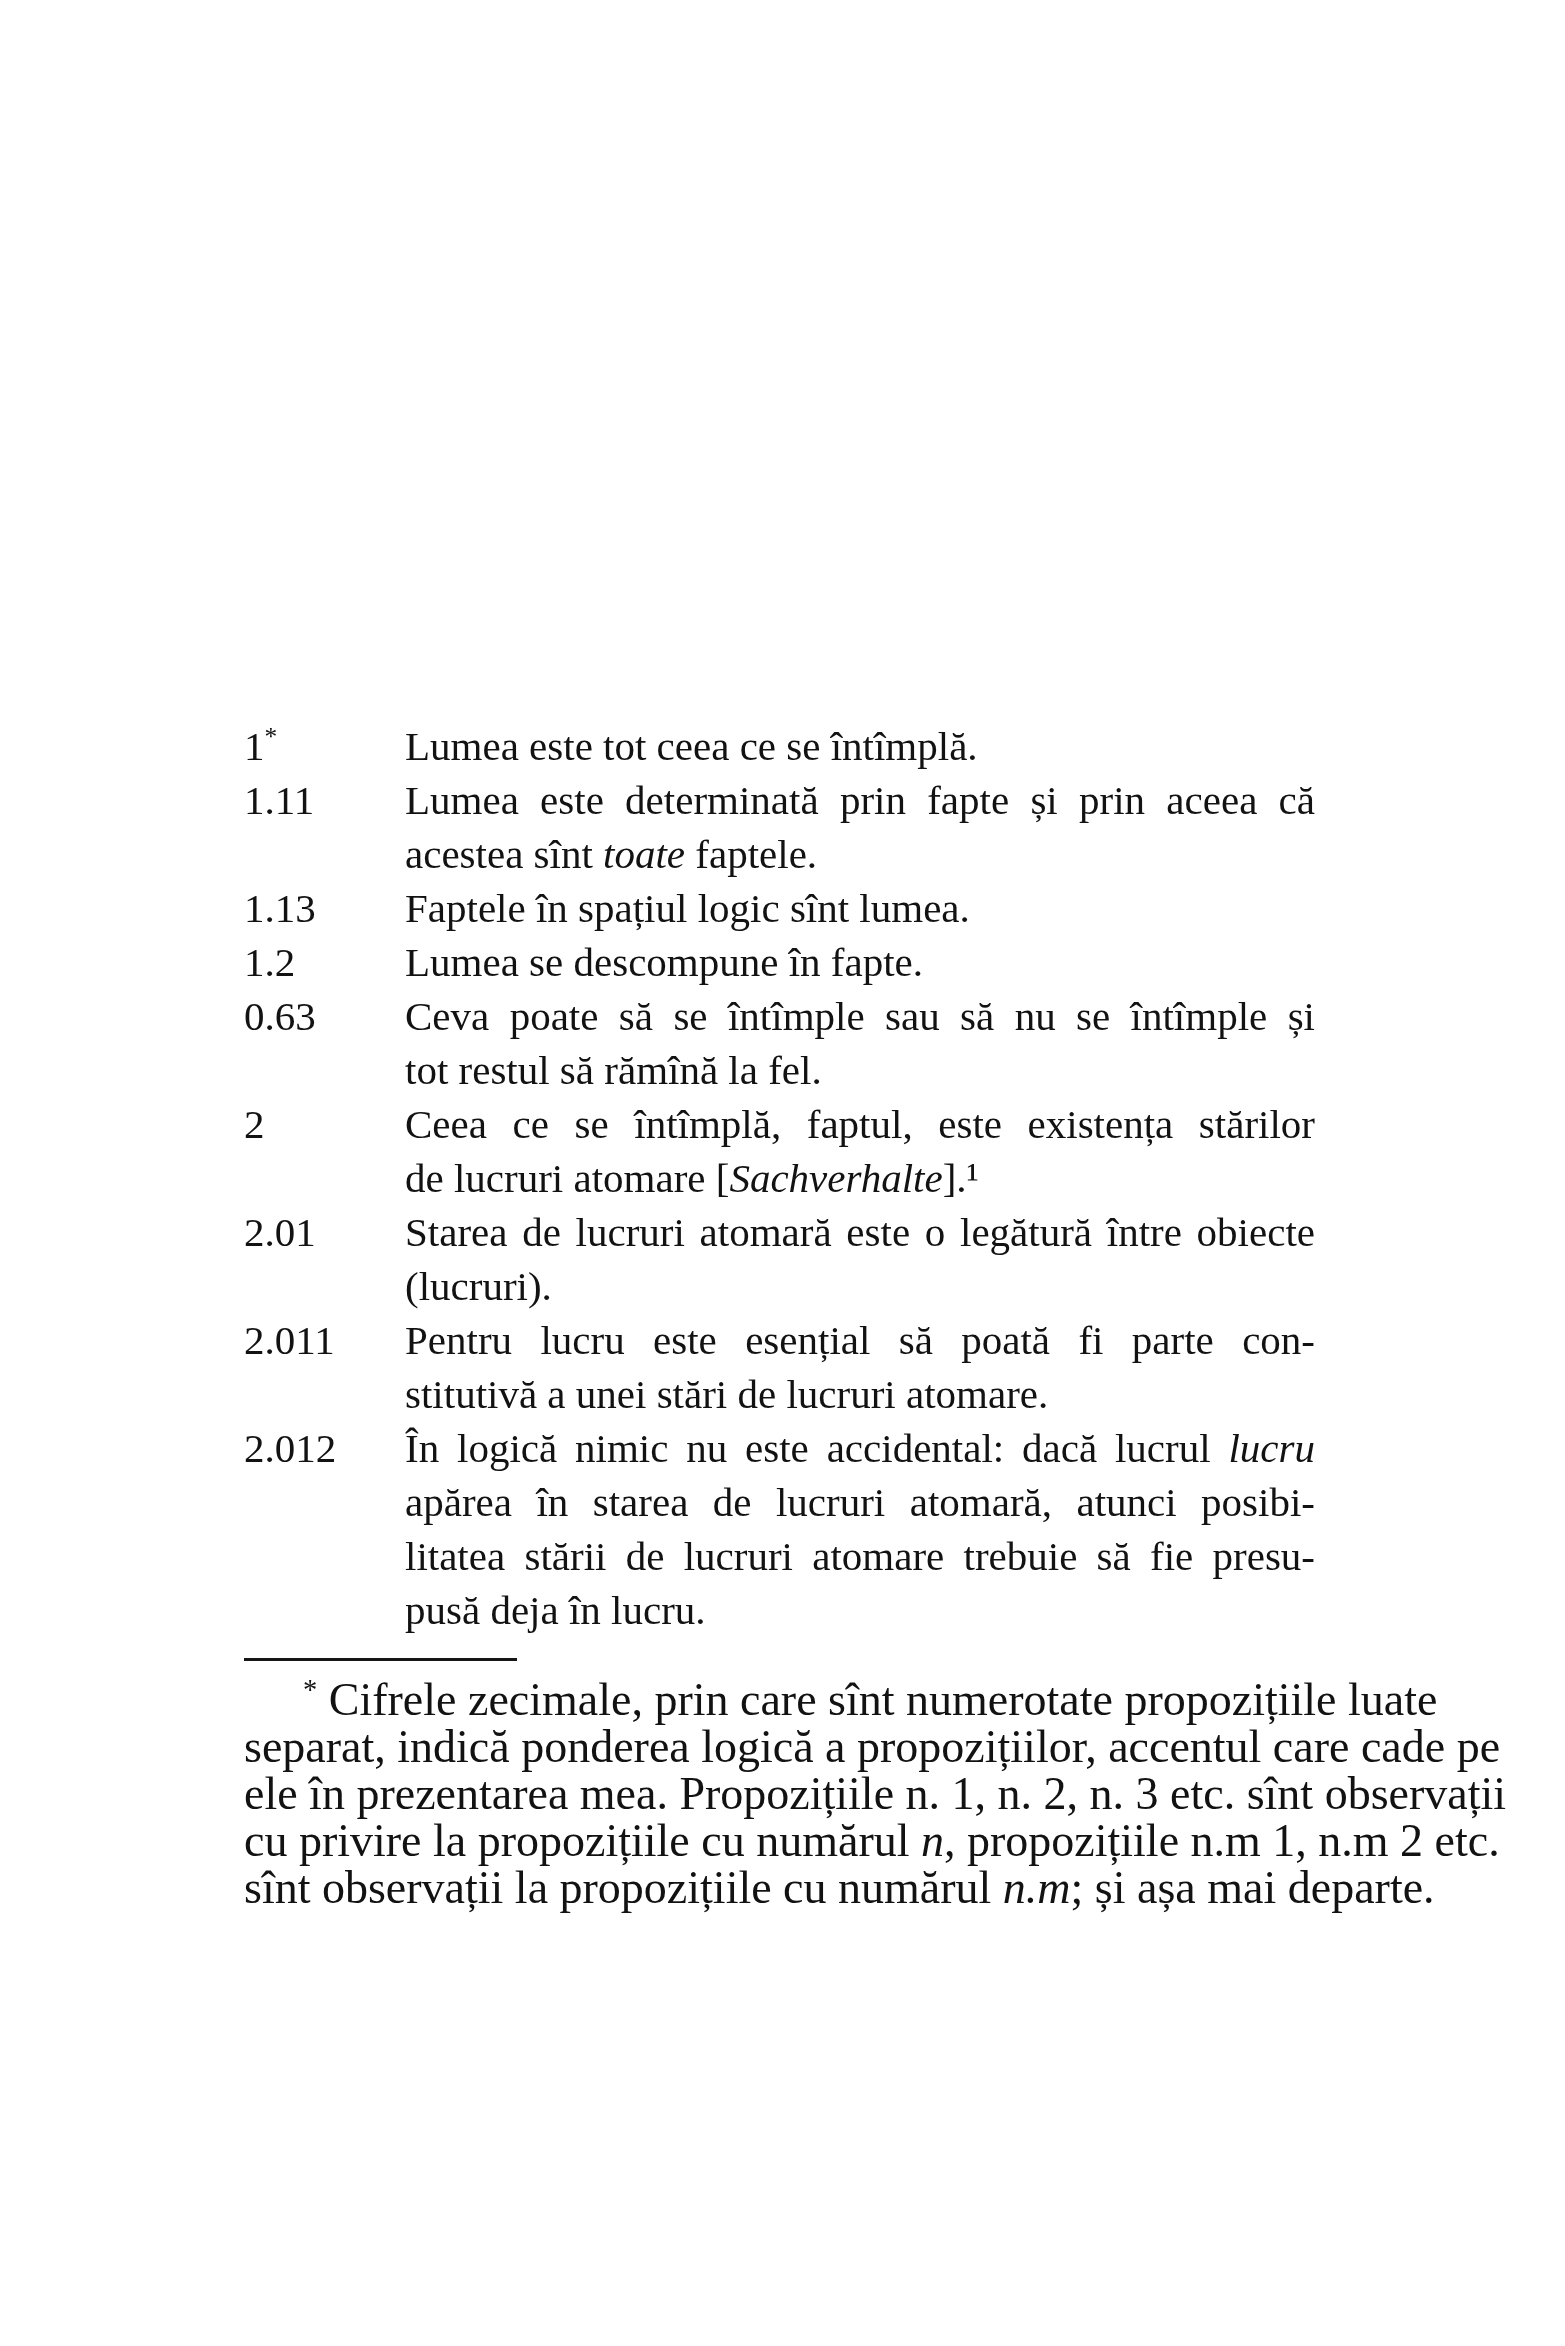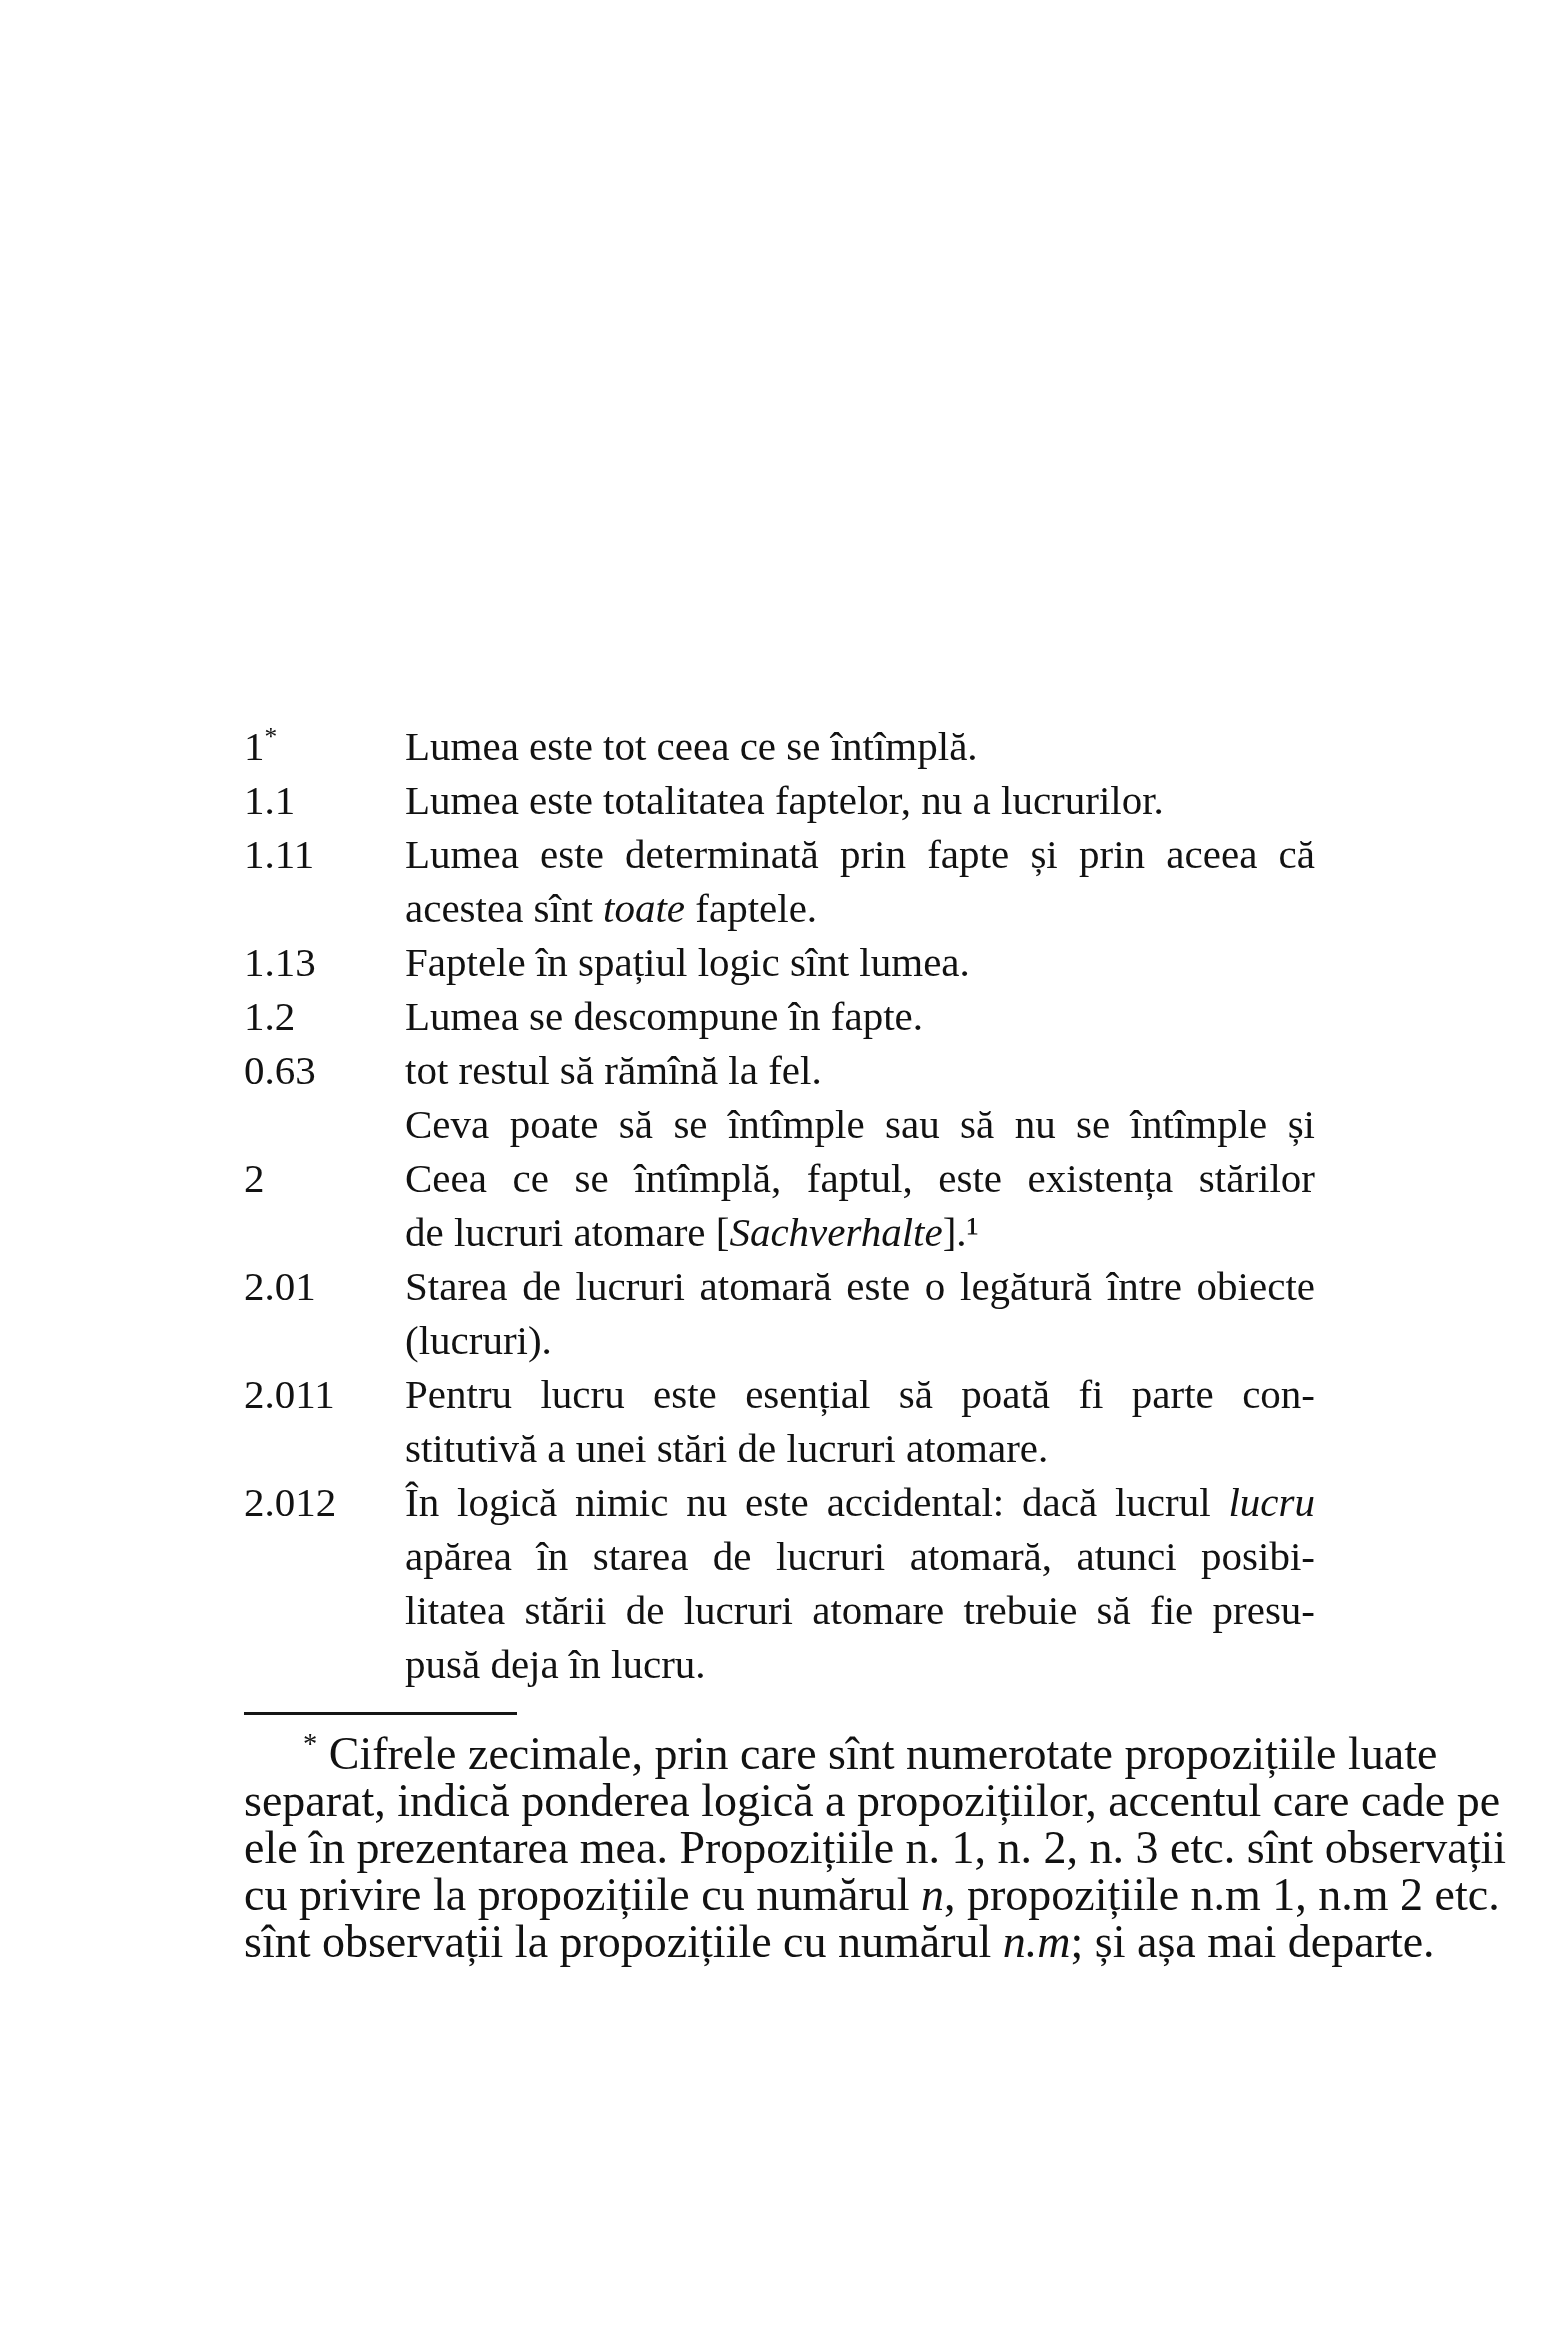--- a/index.html
+++ b/index.html
@@ -69,40 +69,36 @@
 <body>
 
 <div class="page">
   <div class="textblock">
     <div id="propositions">
         <div class="prop">
           <span class="num">1<sup class="marker">*</sup></span>
           <div class="jline last">Lumea este tot ceea ce se întîmplă.</div>
         </div>
         <div class="prop">
-          <span class="num">1.1</span>
-          <div class="jline last">Lumea este totalitatea faptelor, nu a lucrurilor.</div>
-        </div>
-        <div class="prop">
           <span class="num">1.11</span>
           <div class="jline">Lumea este determinată prin fapte și prin aceea că</div>
           <div class="jline last">acestea sînt <i>toate</i> faptele.</div>
         </div>
         <div class="prop">
           <span class="num">1.13</span>
           <div class="jline last">Faptele în spațiul logic sînt lumea.</div>
         </div>
         <div class="prop">
           <span class="num">1.2</span>
           <div class="jline last">Lumea se descompune în fapte.</div>
         </div>
         <div class="prop">
           <span class="num">0.63</span>
+          <div class="jline">Ceva poate să se întîmple sau să nu se întîmple și</div>
           <div class="jline last">tot restul să rămînă la fel.</div>
-          <div class="jline">Ceva poate să se întîmple sau să nu se întîmple și</div>
         </div>
         <div class="prop">
           <span class="num">2</span>
           <div class="jline">Ceea ce se întîmplă, faptul, este existența stărilor</div>
           <div class="jline last">de lucruri atomare [<i>Sachverhalte</i>].¹</div>
         </div>
         <div class="prop">
           <span class="num">2.01</span>
           <div class="jline">Starea de lucruri atomară este o legătură între obiecte</div>
           <div class="jline last">(lucruri).</div>

